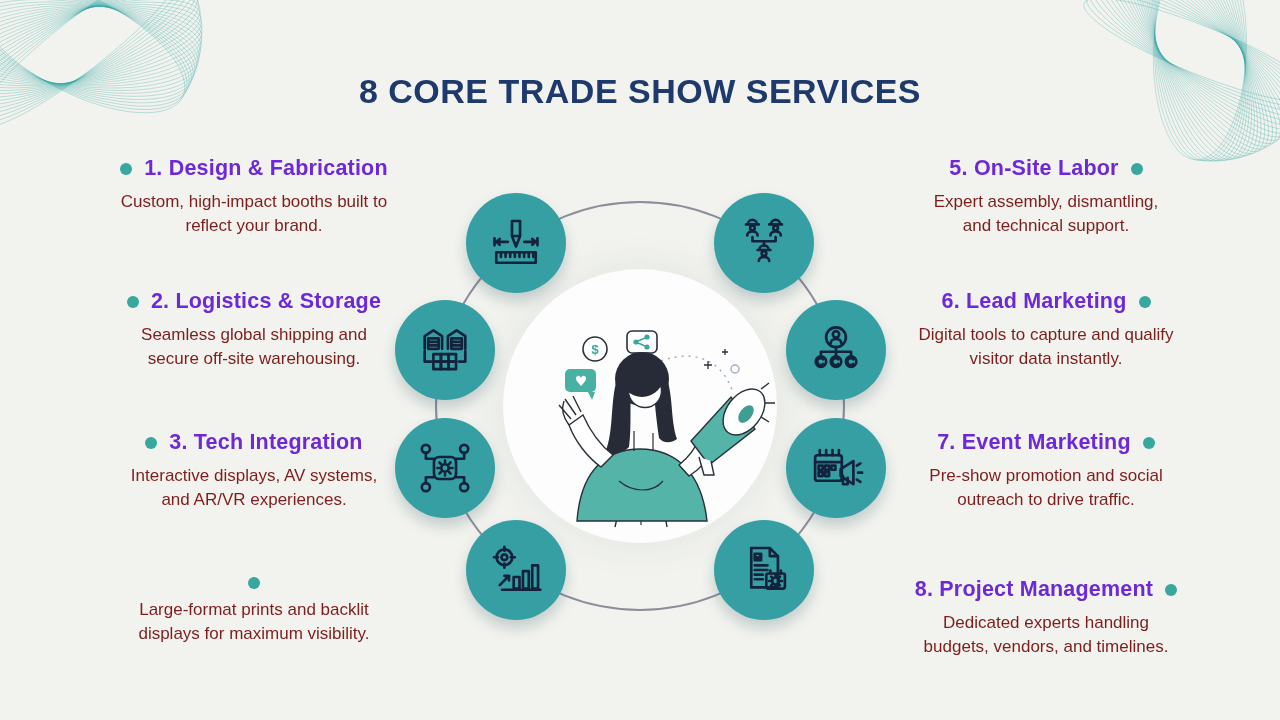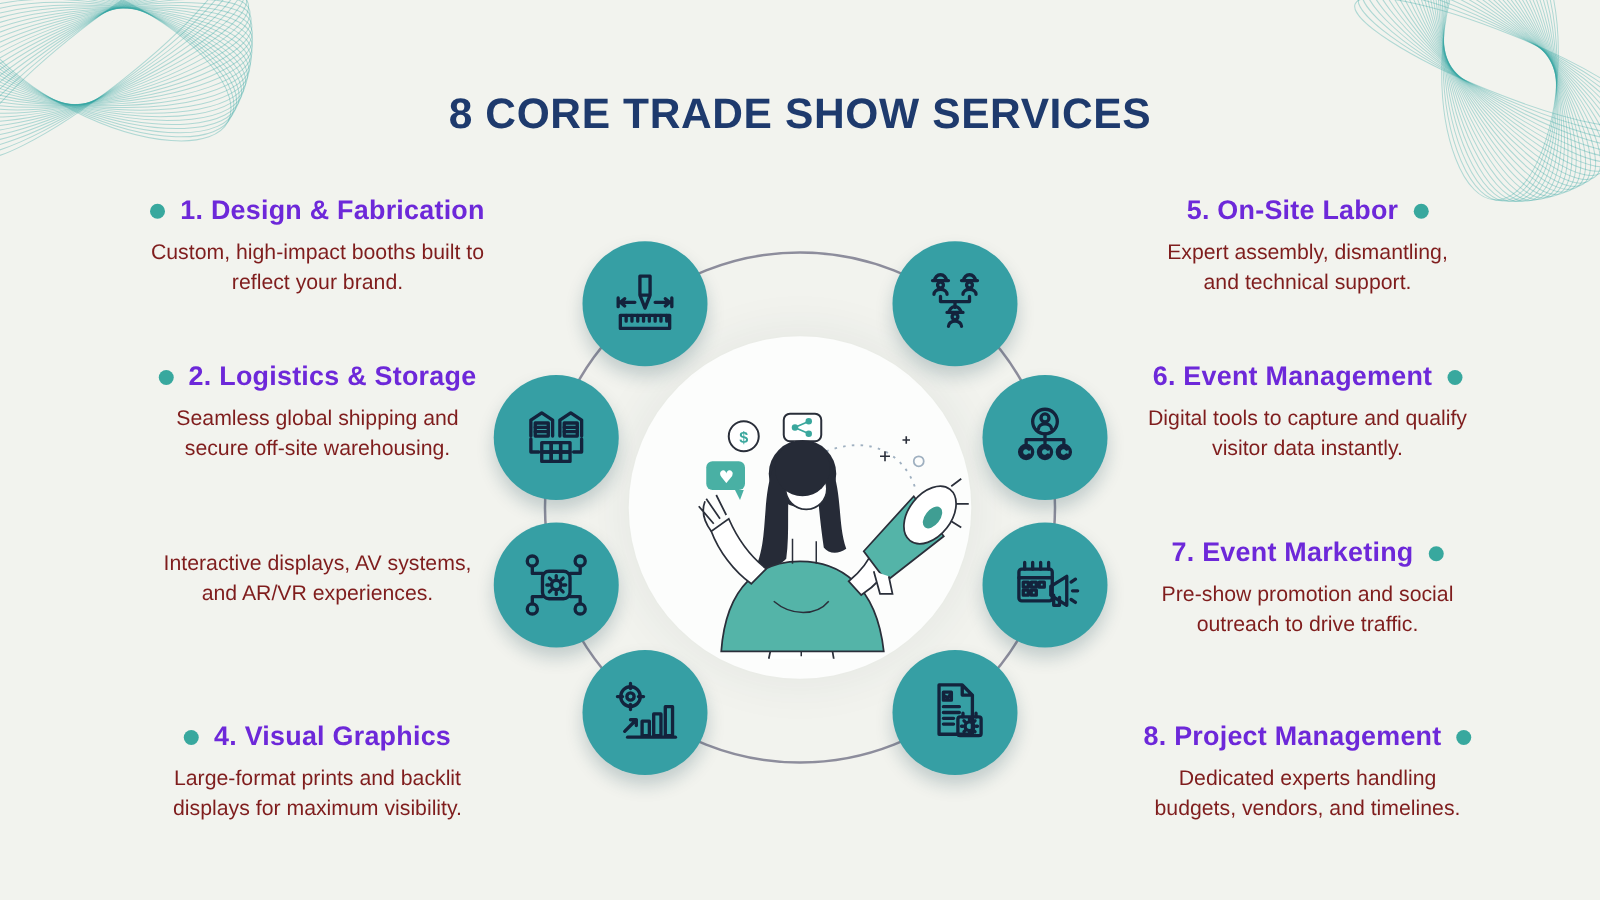--- a/index.html
+++ b/index.html
@@ -149,42 +149,45 @@
 
   <div class="service left b2">
     <div class="svc-head">
       <span class="dot"></span>
       <h2><span>2.</span>&nbsp;<span>Logistics &amp; Storage</span></h2>
     </div>
     <p class="svc-desc">Seamless global shipping and secure off-site warehousing.</p>
   </div>
 
   <div class="service left b3">
+    <div class="svc-head">
+      <span class="dot"></span>
+      <h2><span>3.</span>&nbsp;<span>Tech Integration</span></h2>
+    </div>
     <p class="svc-desc">Interactive displays, AV systems, and AR/VR experiences.</p>
   </div>
 
   <div class="service left b4">
     <div class="svc-head">
       <span class="dot"></span>
-      <h2><span>4.</span>&nbsp;<span>Visual Graphics</span></h2>
     </div>
     <p class="svc-desc">Large-format prints and backlit displays for maximum visibility.</p>
   </div>
 
   <div class="service right b5">
     <div class="svc-head">
       <h2><span>5.</span>&nbsp;<span>On-Site Labor</span></h2>
       <span class="dot"></span>
     </div>
     <p class="svc-desc">Expert assembly, dismantling, and technical support.</p>
   </div>
 
   <div class="service right b6">
     <div class="svc-head">
-      <h2><span>6.</span>&nbsp;<span>Event Management</span></h2>
+      <h2><span>6.</span>&nbsp;<span>Lead Marketing</span></h2>
       <span class="dot"></span>
     </div>
     <p class="svc-desc">Digital tools to capture and qualify visitor data instantly.</p>
   </div>
 
   <div class="service right b7">
     <div class="svc-head">
       <h2><span>7.</span>&nbsp;<span>Event Marketing</span></h2>
       <span class="dot"></span>
     </div>

